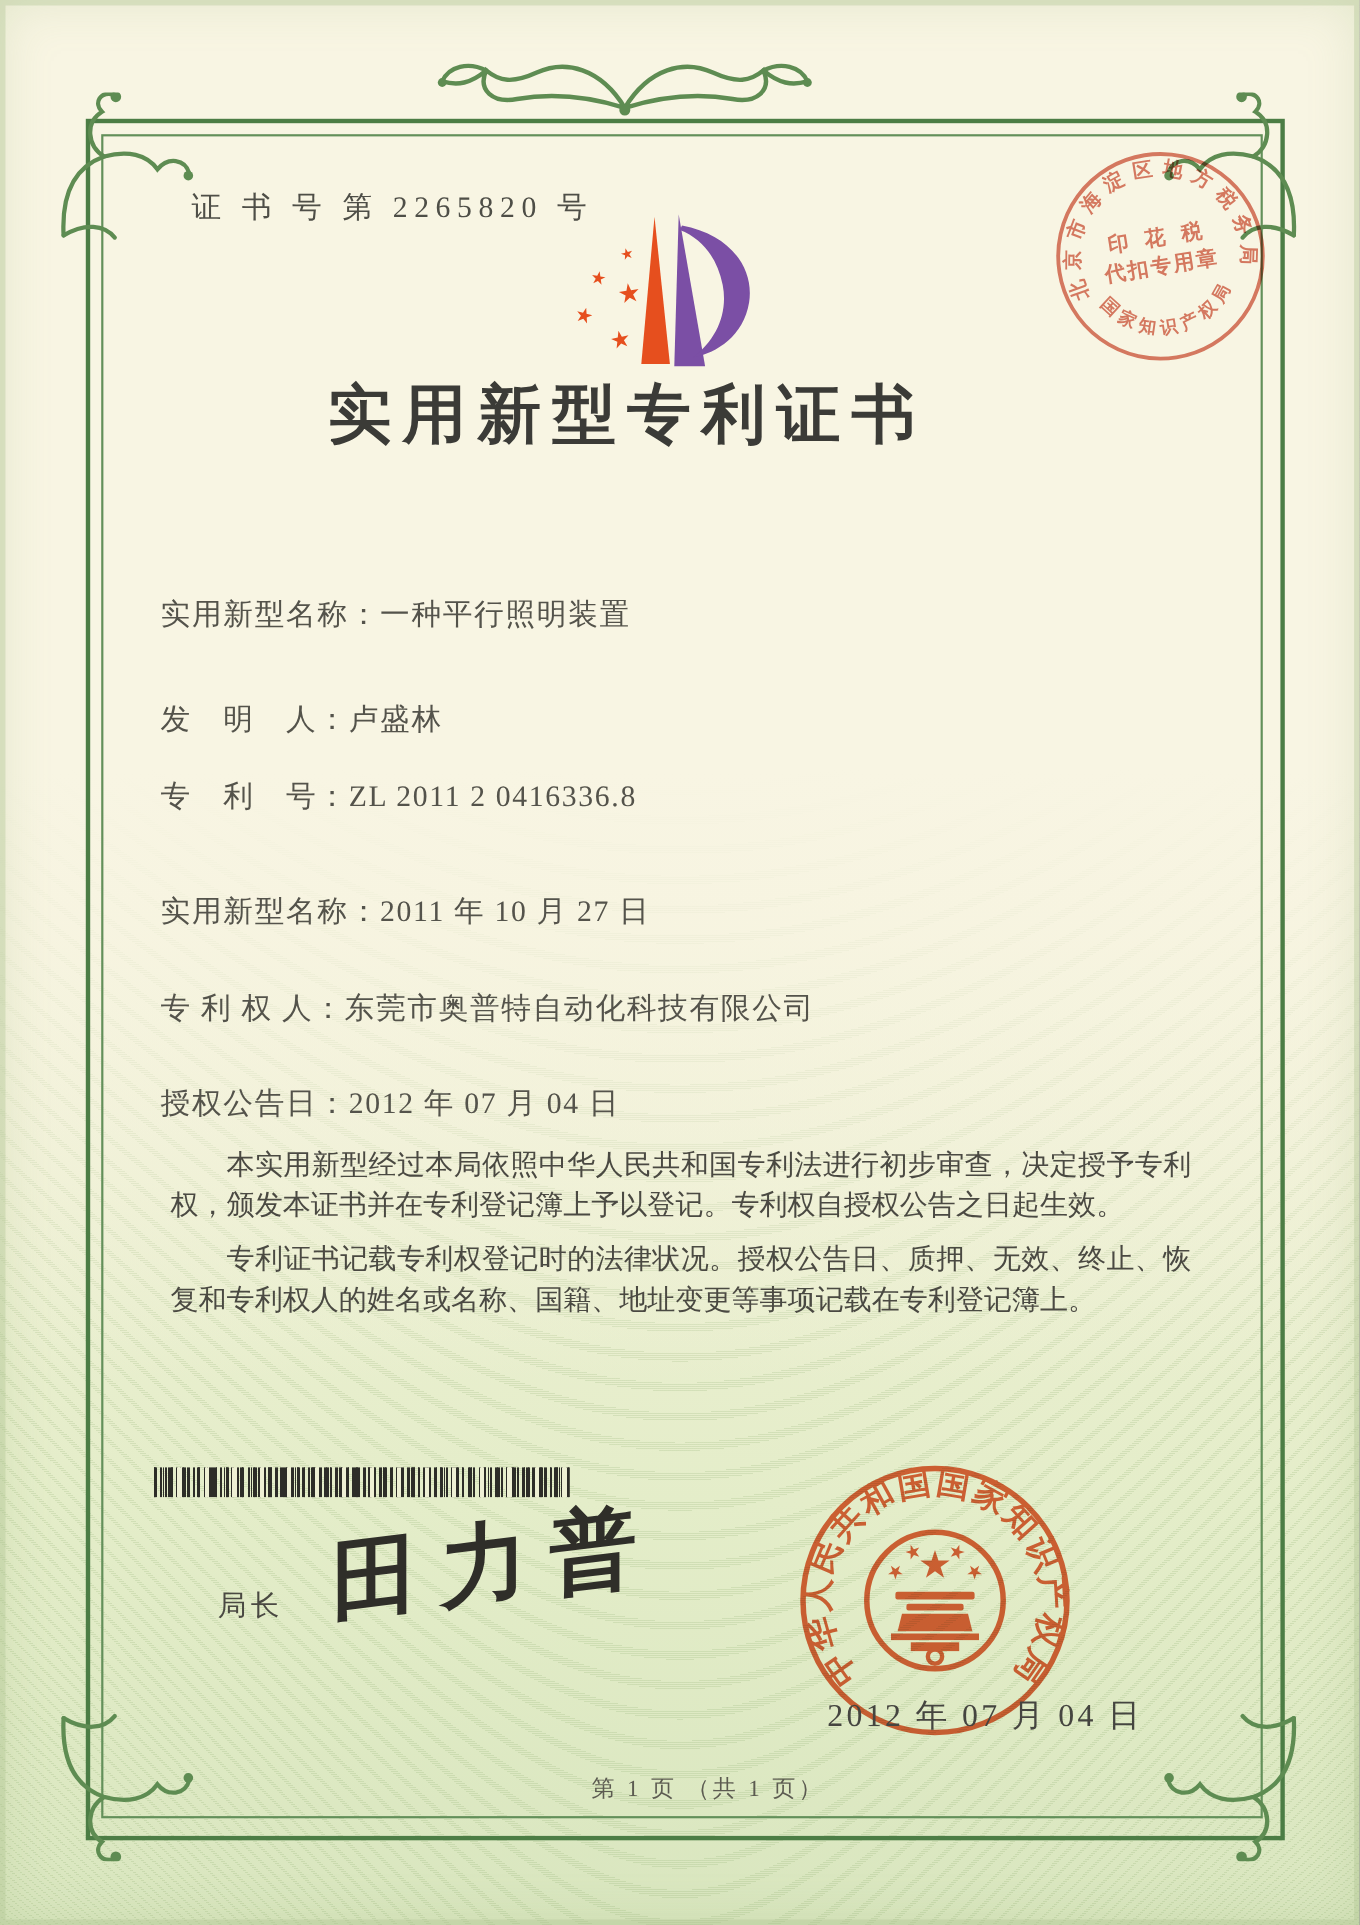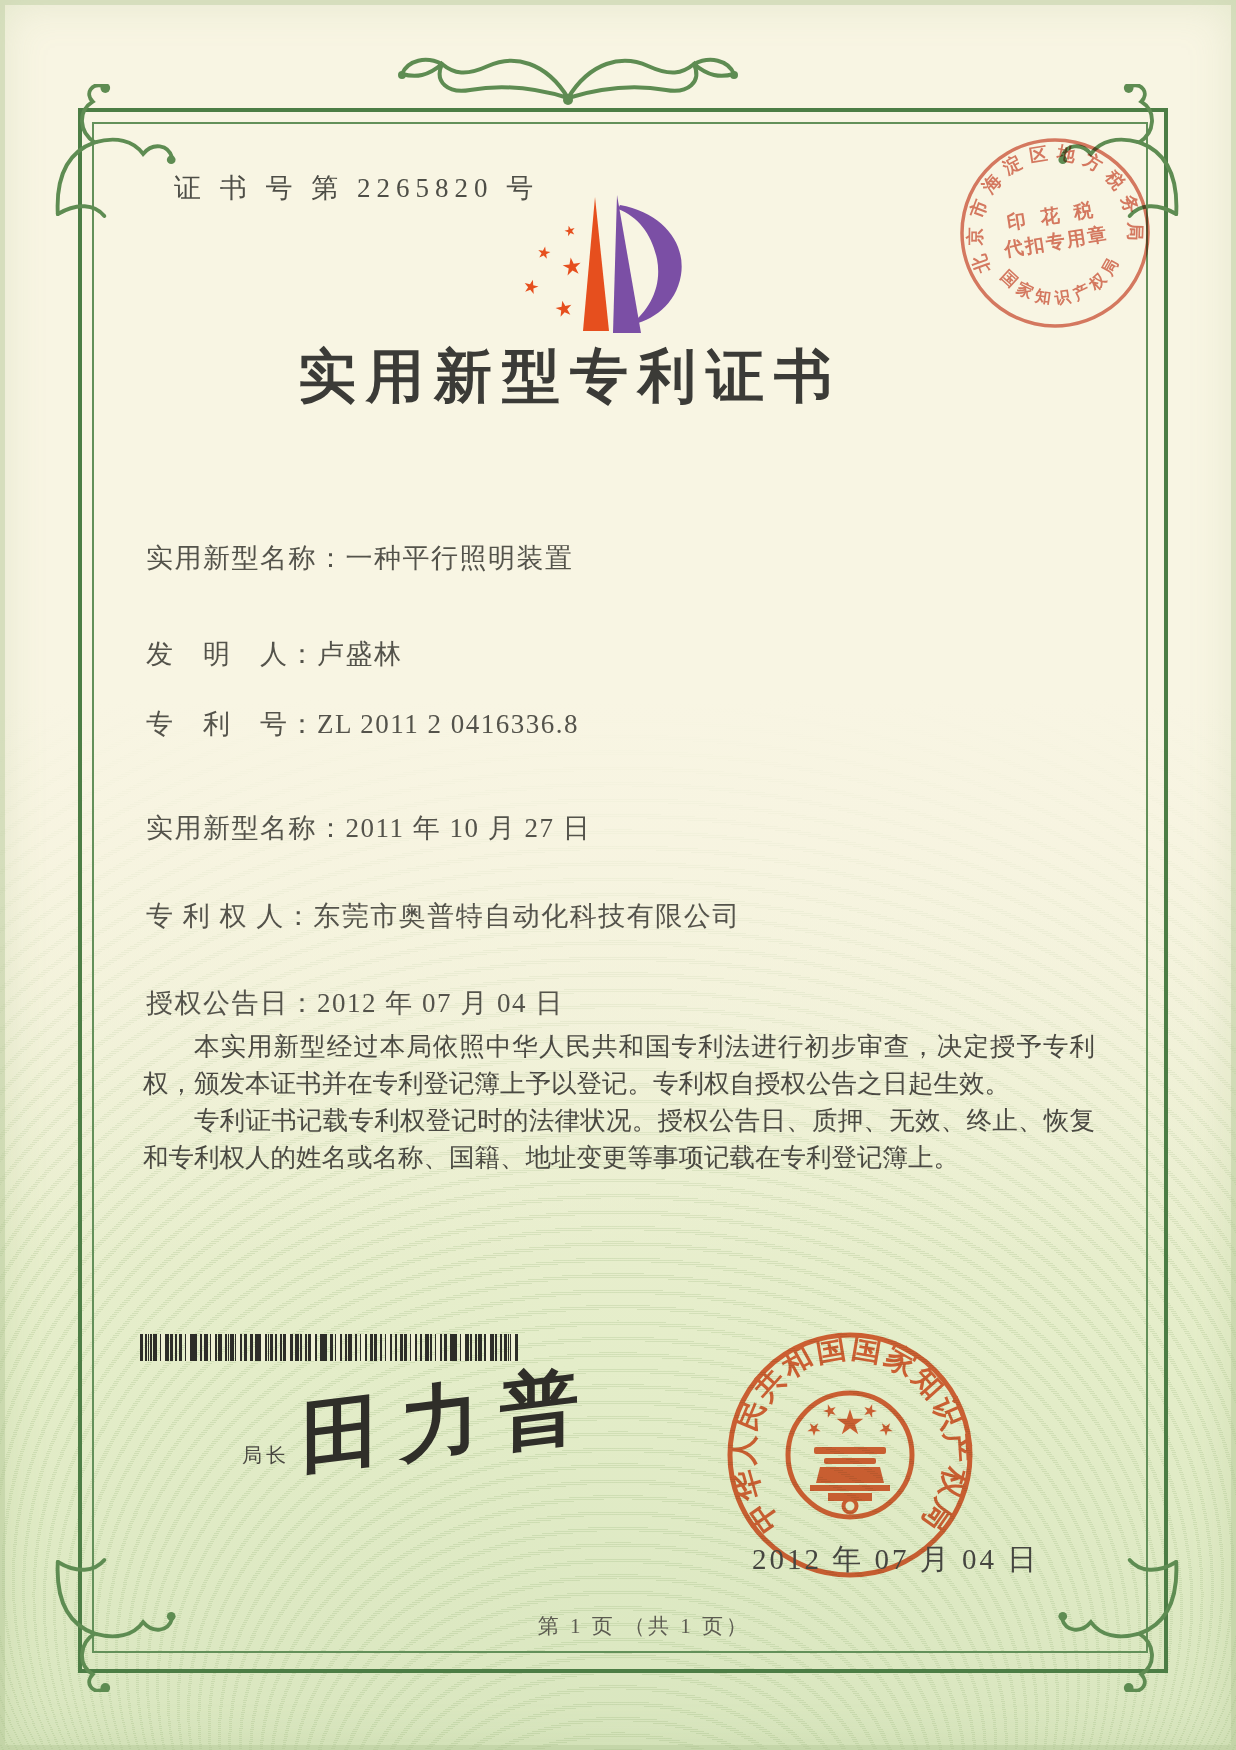--- a/index.html
+++ b/index.html
@@ -19,31 +19,31 @@
   
   .cert-no{left:146px;top:170px;font-size:27px;letter-spacing:6px;color:#4e4e47;margin-left:28px;}
   .title{left:66px;top:338px;width:1008px;text-align:center;font-size:58px;font-weight:700;
          letter-spacing:10px;color:#3b3b37;}
   
   .field{left:146px;font-size:27px;color:#54534b;letter-spacing:1.5px;white-space:nowrap;}
   .f0{top:540px}.f1{top:636px}.f2{top:706px}.f3{top:810px}.f4{top:898px}.f5{top:985px}
   
   .body-text{left:143px;top:1028px;width:952px;font-size:25.5px;line-height:37px;
              color:#4a4942;text-align:justify;}
-  .body-text p{margin:0;text-indent:2em;}
+  .body-text p{margin:12px;text-indent:2em;}
   
   .barcode{left:140px;top:1334px;width:378px;height:27px;
     background:
       repeating-linear-gradient(90deg, rgba(238,240,212,0) 0 21px, #eef0d4 21px 25px),
       repeating-linear-gradient(90deg,#2d2d28 0 2px,transparent 2px 5px),
       repeating-linear-gradient(90deg,#2d2d28 0 1px,transparent 1px 8px),
       repeating-linear-gradient(90deg,#2d2d28 0 3px,transparent 3px 13px);
   }
   
-  .sig-label{left:198px;top:1442px;font-size:20px;letter-spacing:4px;color:#4a4942;margin-left:44px;}
+  .sig-label{left:198px;top:1442px;font-size:26px;letter-spacing:4px;color:#4a4942;}
   .sig-name{left:300px;top:1368px;font-size:80px;font-weight:700;color:#2f2e29;
             letter-spacing:20px;transform:rotate(-7deg) skewX(-7deg);}
   
   .seal-svg{left:700px;top:1305px;opacity:.9;mix-blend-mode:multiply;}
   .seal-date{left:752px;top:1540px;font-size:29px;letter-spacing:3px;color:#454540;}
   .footer{left:390px;top:1612px;width:360px;text-align:right;font-size:21px;
           letter-spacing:3px;color:#5c5b51;}
   
   .tax-stamp{left:950px;top:128px;opacity:.82;mix-blend-mode:multiply;transform:rotate(-9deg);}
   

